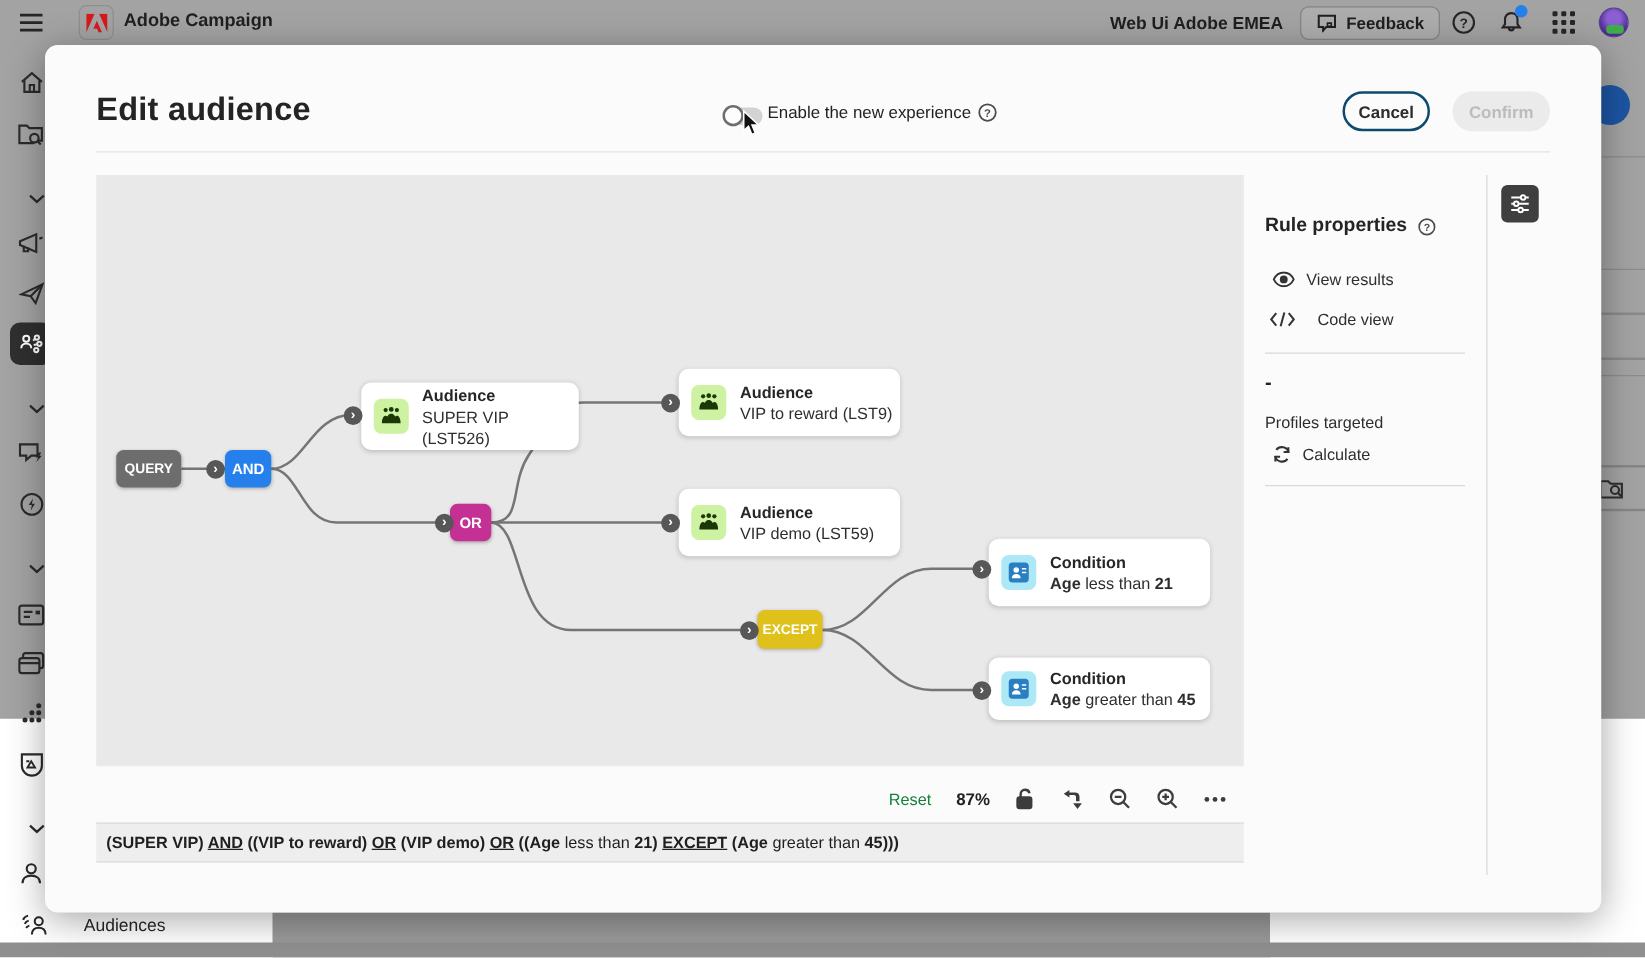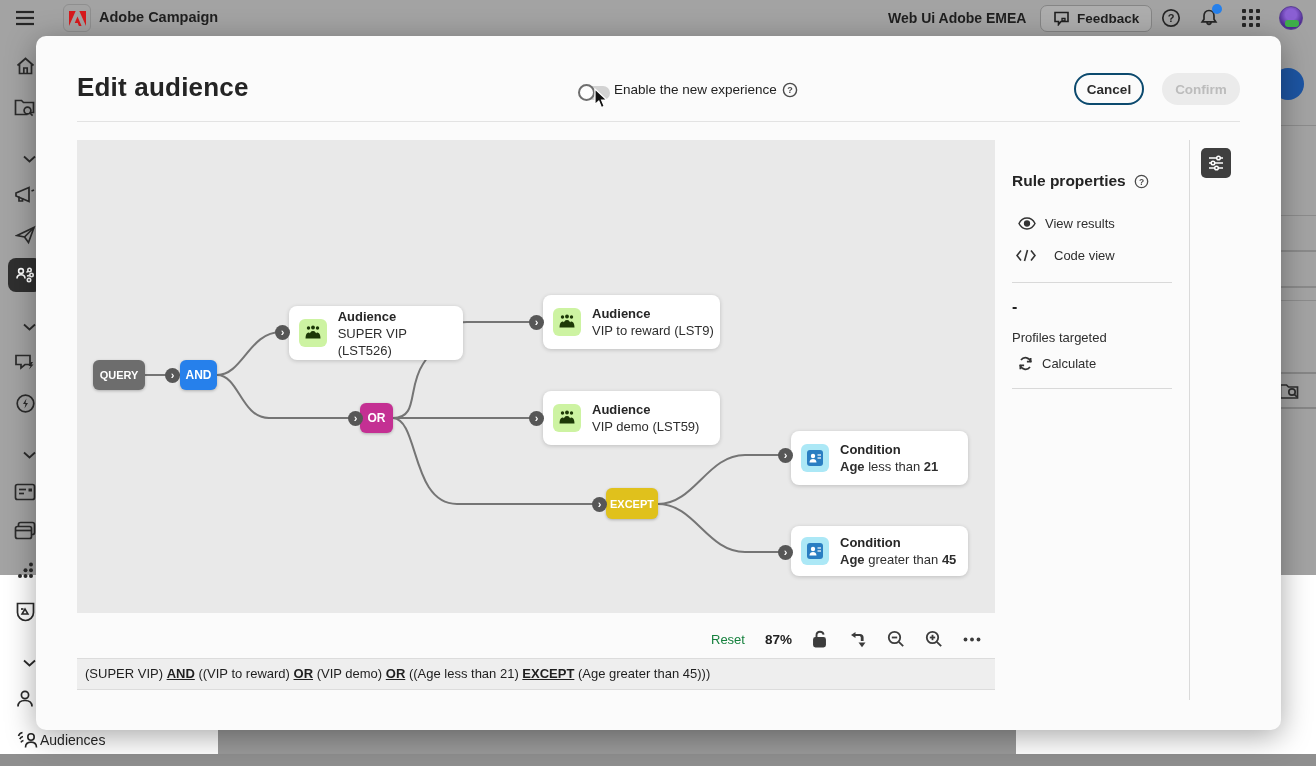--- a/index.html
+++ b/index.html
@@ -23,21 +23,21 @@
   .avatar { position:absolute; left:1279px; top:6px; width:24px; height:24px; border-radius:50%;
     background:radial-gradient(circle at 50% 35%, #8a5fd3 0 30%, #4d2a8f 70%); overflow:hidden; border:1px solid #5a3f93;}
   .avatar:after{ content:""; position:absolute; left:5px; bottom:2px; width:14px; height:7px; background:#3fae49; border-radius:3px;}
 
   .rail-icon { position:absolute; width:22px; height:22px; display:flex; align-items:center; justify-content:center; }
   .rail-selected { position:absolute; left:8px; top:258px; width:34px; height:34px; background:#2f2f2f;
     border-radius:8px; display:flex; align-items:center; justify-content:center; }
 
   .bottom-shade { position:absolute; left:218px; top:730px; width:798px; height:36px; background:#9a9a9a; }
   .bottom-dark { position:absolute; left:0; top:754px; width:1316px; height:12px; background:#8f8f8f; }
-  .audiences-row { position:absolute; left:16px; top:729px; display:flex; align-items:center; gap:0;
+  .audiences-row { position:absolute; left:16px; top:729px; display:flex; align-items:center; gap:27px;
     color:#262626; font-size:14px; }
 
   .rs-line { position:absolute; width:35px; height:1px; background:#8c8c8c; left:1281px; }
   .rs-bluebtn { position:absolute; left:1272px; top:68px; width:32px; height:32px; border-radius:50%; background:#1d55a3; }
   .rs-box1 { position:absolute; left:1272px; top:250px; width:60px; height:38px; border:2px solid #8a8a8a; border-radius:8px; }
   .rs-box2 { position:absolute; left:1270px; top:372px; width:60px; height:37px; border:2px solid #868686; border-radius:7px;
     display:flex; align-items:center; padding-left:7px; }
 
   
   .modal { position:absolute; left:36px; top:36px; width:1245px; height:694px; background:#fbfbfb;
@@ -72,21 +72,21 @@
 
   .cv-toolbar { position:absolute; top:590px; left:41px; width:918px; height:26px; display:flex;
     justify-content:flex-end; align-items:center; gap:20px; padding-right:14px; color:#333; }
   .cv-toolbar .t-item { display:flex; align-items:center; }
   .reset-lbl { font-size:13px; color:#15803d; }
   .zoom-lbl { font-size:13.5px; font-weight:700; color:#222; }
 
   .formula { position:absolute; left:41px; top:622px; width:918px; height:32px; background:#eee;
     border-top:1px solid #dcdcdc; border-bottom:1px solid #dcdcdc; font-size:13px; color:#1f1f1f;
     line-height:30px; padding-left:8px; white-space:nowrap; overflow:hidden; }
-  .f-bold { font-weight:400; }
+  .f-bold { font-weight:700; }
   .f-underline { font-weight:700; text-decoration:underline; }
   .f-plain { font-weight:400; }
 
   
   .panel { position:absolute; left:976px; top:136px; width:160px; height:290px; }
   .p-abs { position:absolute; }
   .p-title { font-size:15.5px; font-weight:700; color:#242424; display:flex; align-items:center; gap:8px; }
   .p-row { display:flex; align-items:center; gap:9px; font-size:13px; color:#2e2e2e; }
   .p-hr { width:160px; height:1px; background:#d9d9d9; }
   .p-dash { font-size:16px; font-weight:800; color:#222; }

